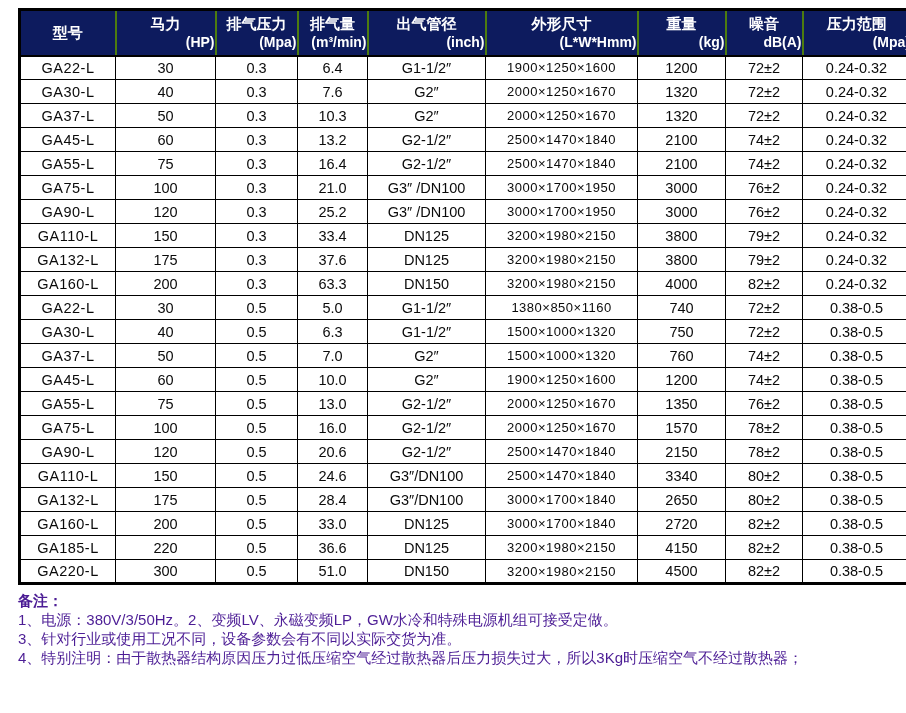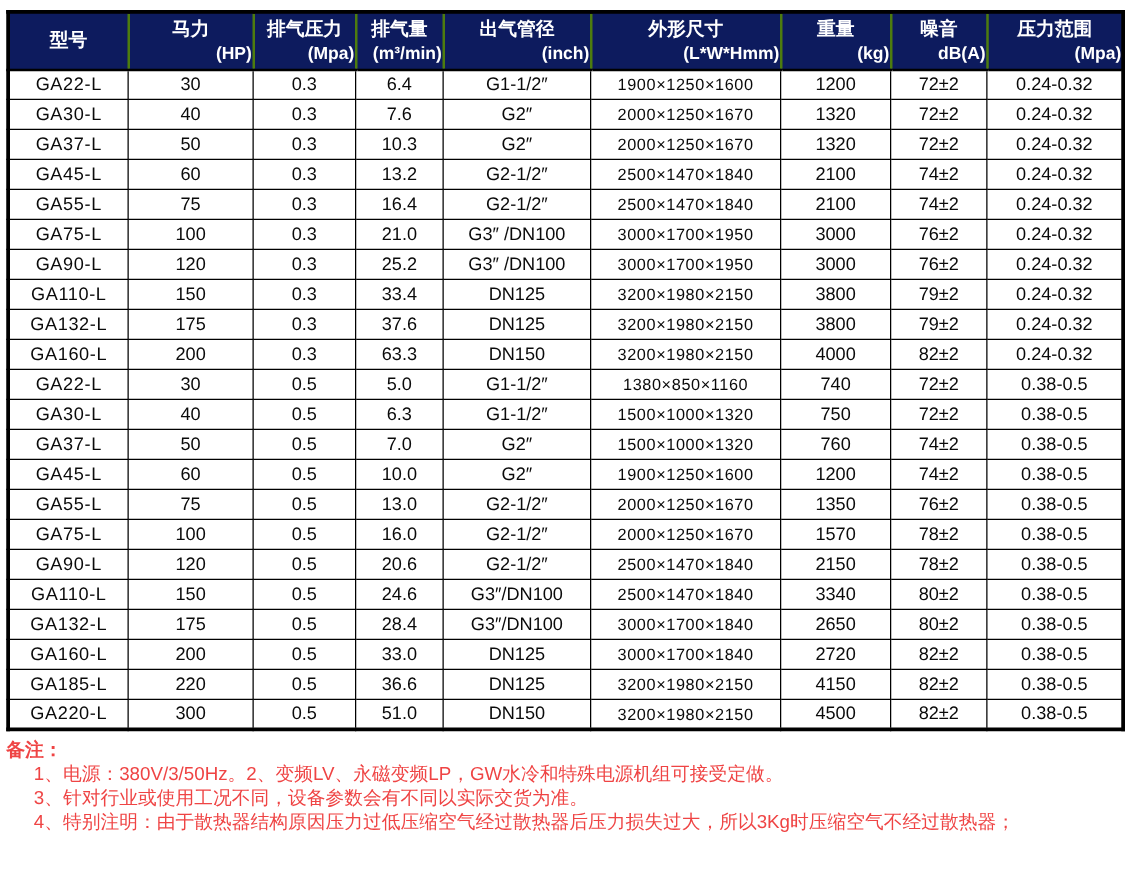--- a/index.html
+++ b/index.html
@@ -4,21 +4,21 @@
 <style>
   * { box-sizing: border-box; margin: 0; padding: 0; }
   html, body { background: #ffffff; }
   body {
     width: 906px;
     height: 713px;
     font-family: "Liberation Sans", "DejaVu Sans", sans-serif;
     color: #111;
     overflow: hidden;
   }
-  .sheet { width: 906px; height: 713px; padding: 8px 7px 0 5px; }
+  .sheet { width: 906px; height: 713px; padding: 8px 7px 0 18px; }
 
   table.spec {
     width: 892px;
     border-collapse: collapse;
     table-layout: fixed;
     border: 3px solid #000;
   }
   table.spec col:nth-child(1){ width: 96px; }
   table.spec col:nth-child(2){ width: 100px; }
   table.spec col:nth-child(3){ width: 82px; }
@@ -55,24 +55,24 @@
     padding: 0 2px;
     white-space: nowrap;
   }
   table.spec td.c5 { font-size: 13px; letter-spacing: 0.5px; margin-top: 40px; }
   table.spec td.c0 { letter-spacing: 0.5px; }
 
   .notes {
     margin-top: 6px;
     font-size: 15px;
     line-height: 19px;
-    color: #ef4444;
+    color: #4c1d95;
   }
   .notes-title { font-weight: bold; }
-  .note-line { white-space: nowrap; margin-left: 22px; }
+  .note-line { white-space: nowrap; }
 </style>
 </head>
 <body>
 
 <div class="sheet">
   <table class="spec">
     <colgroup>
       <col>
         <col>
         <col>

